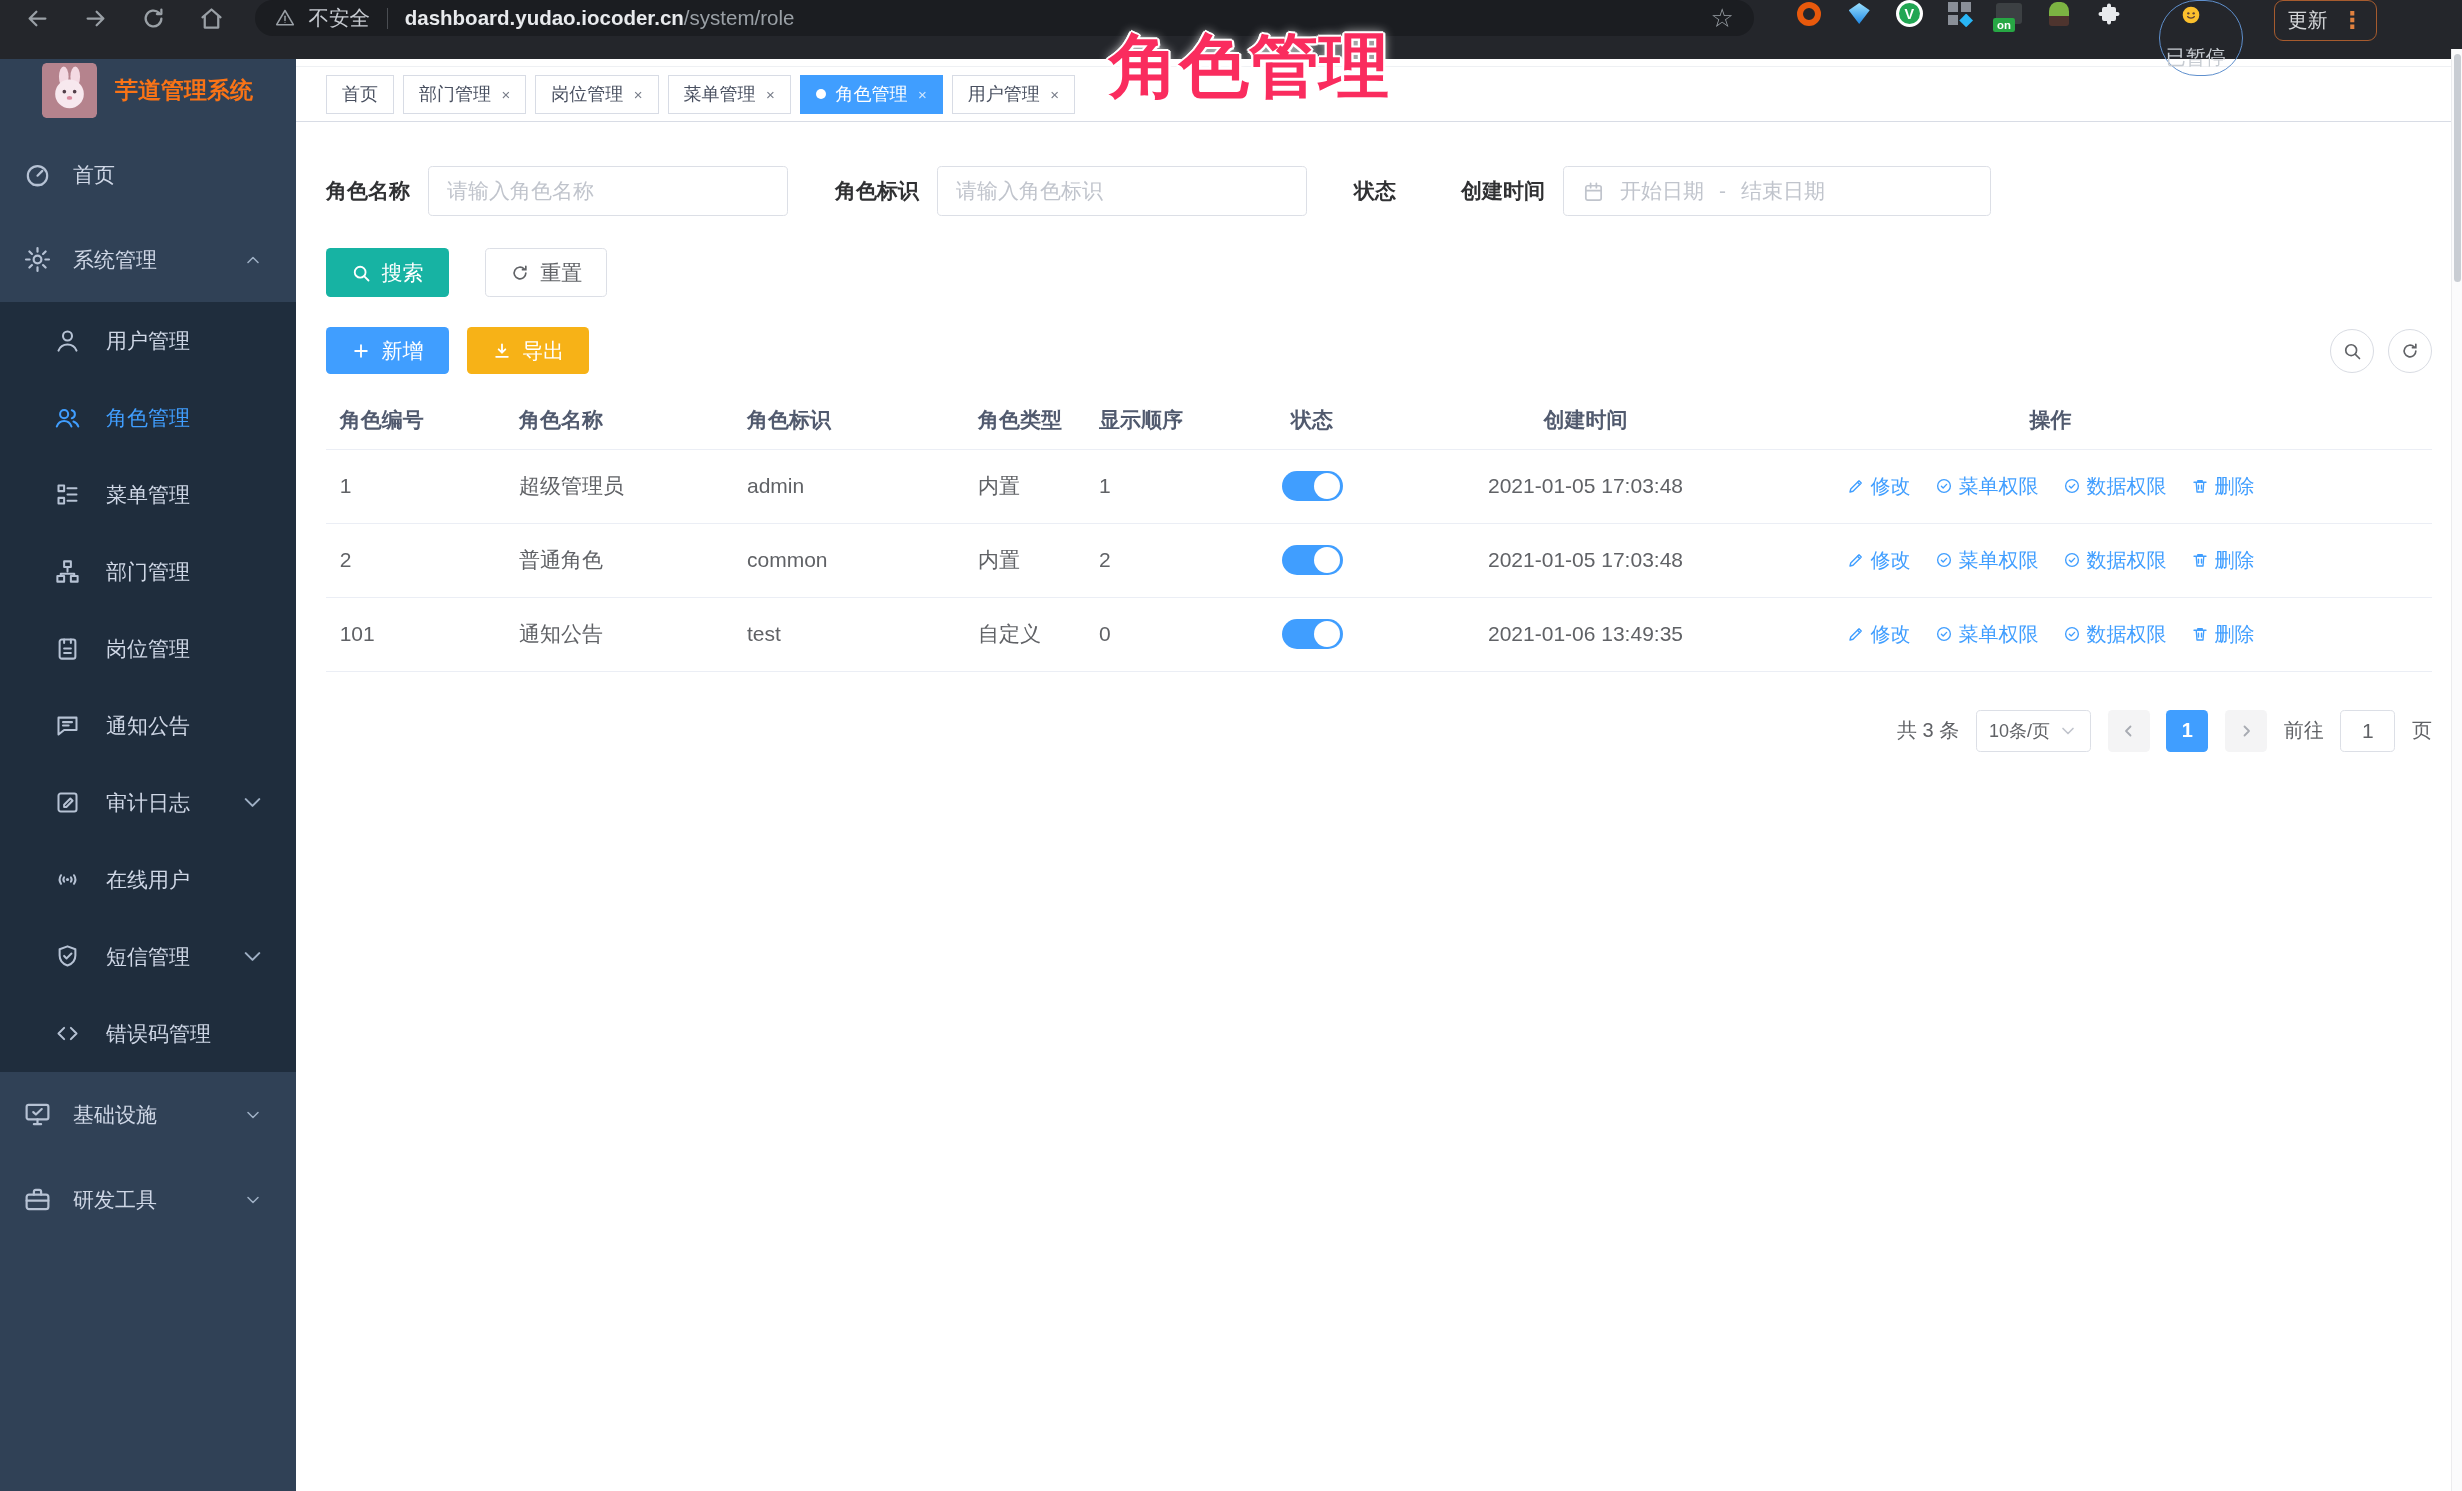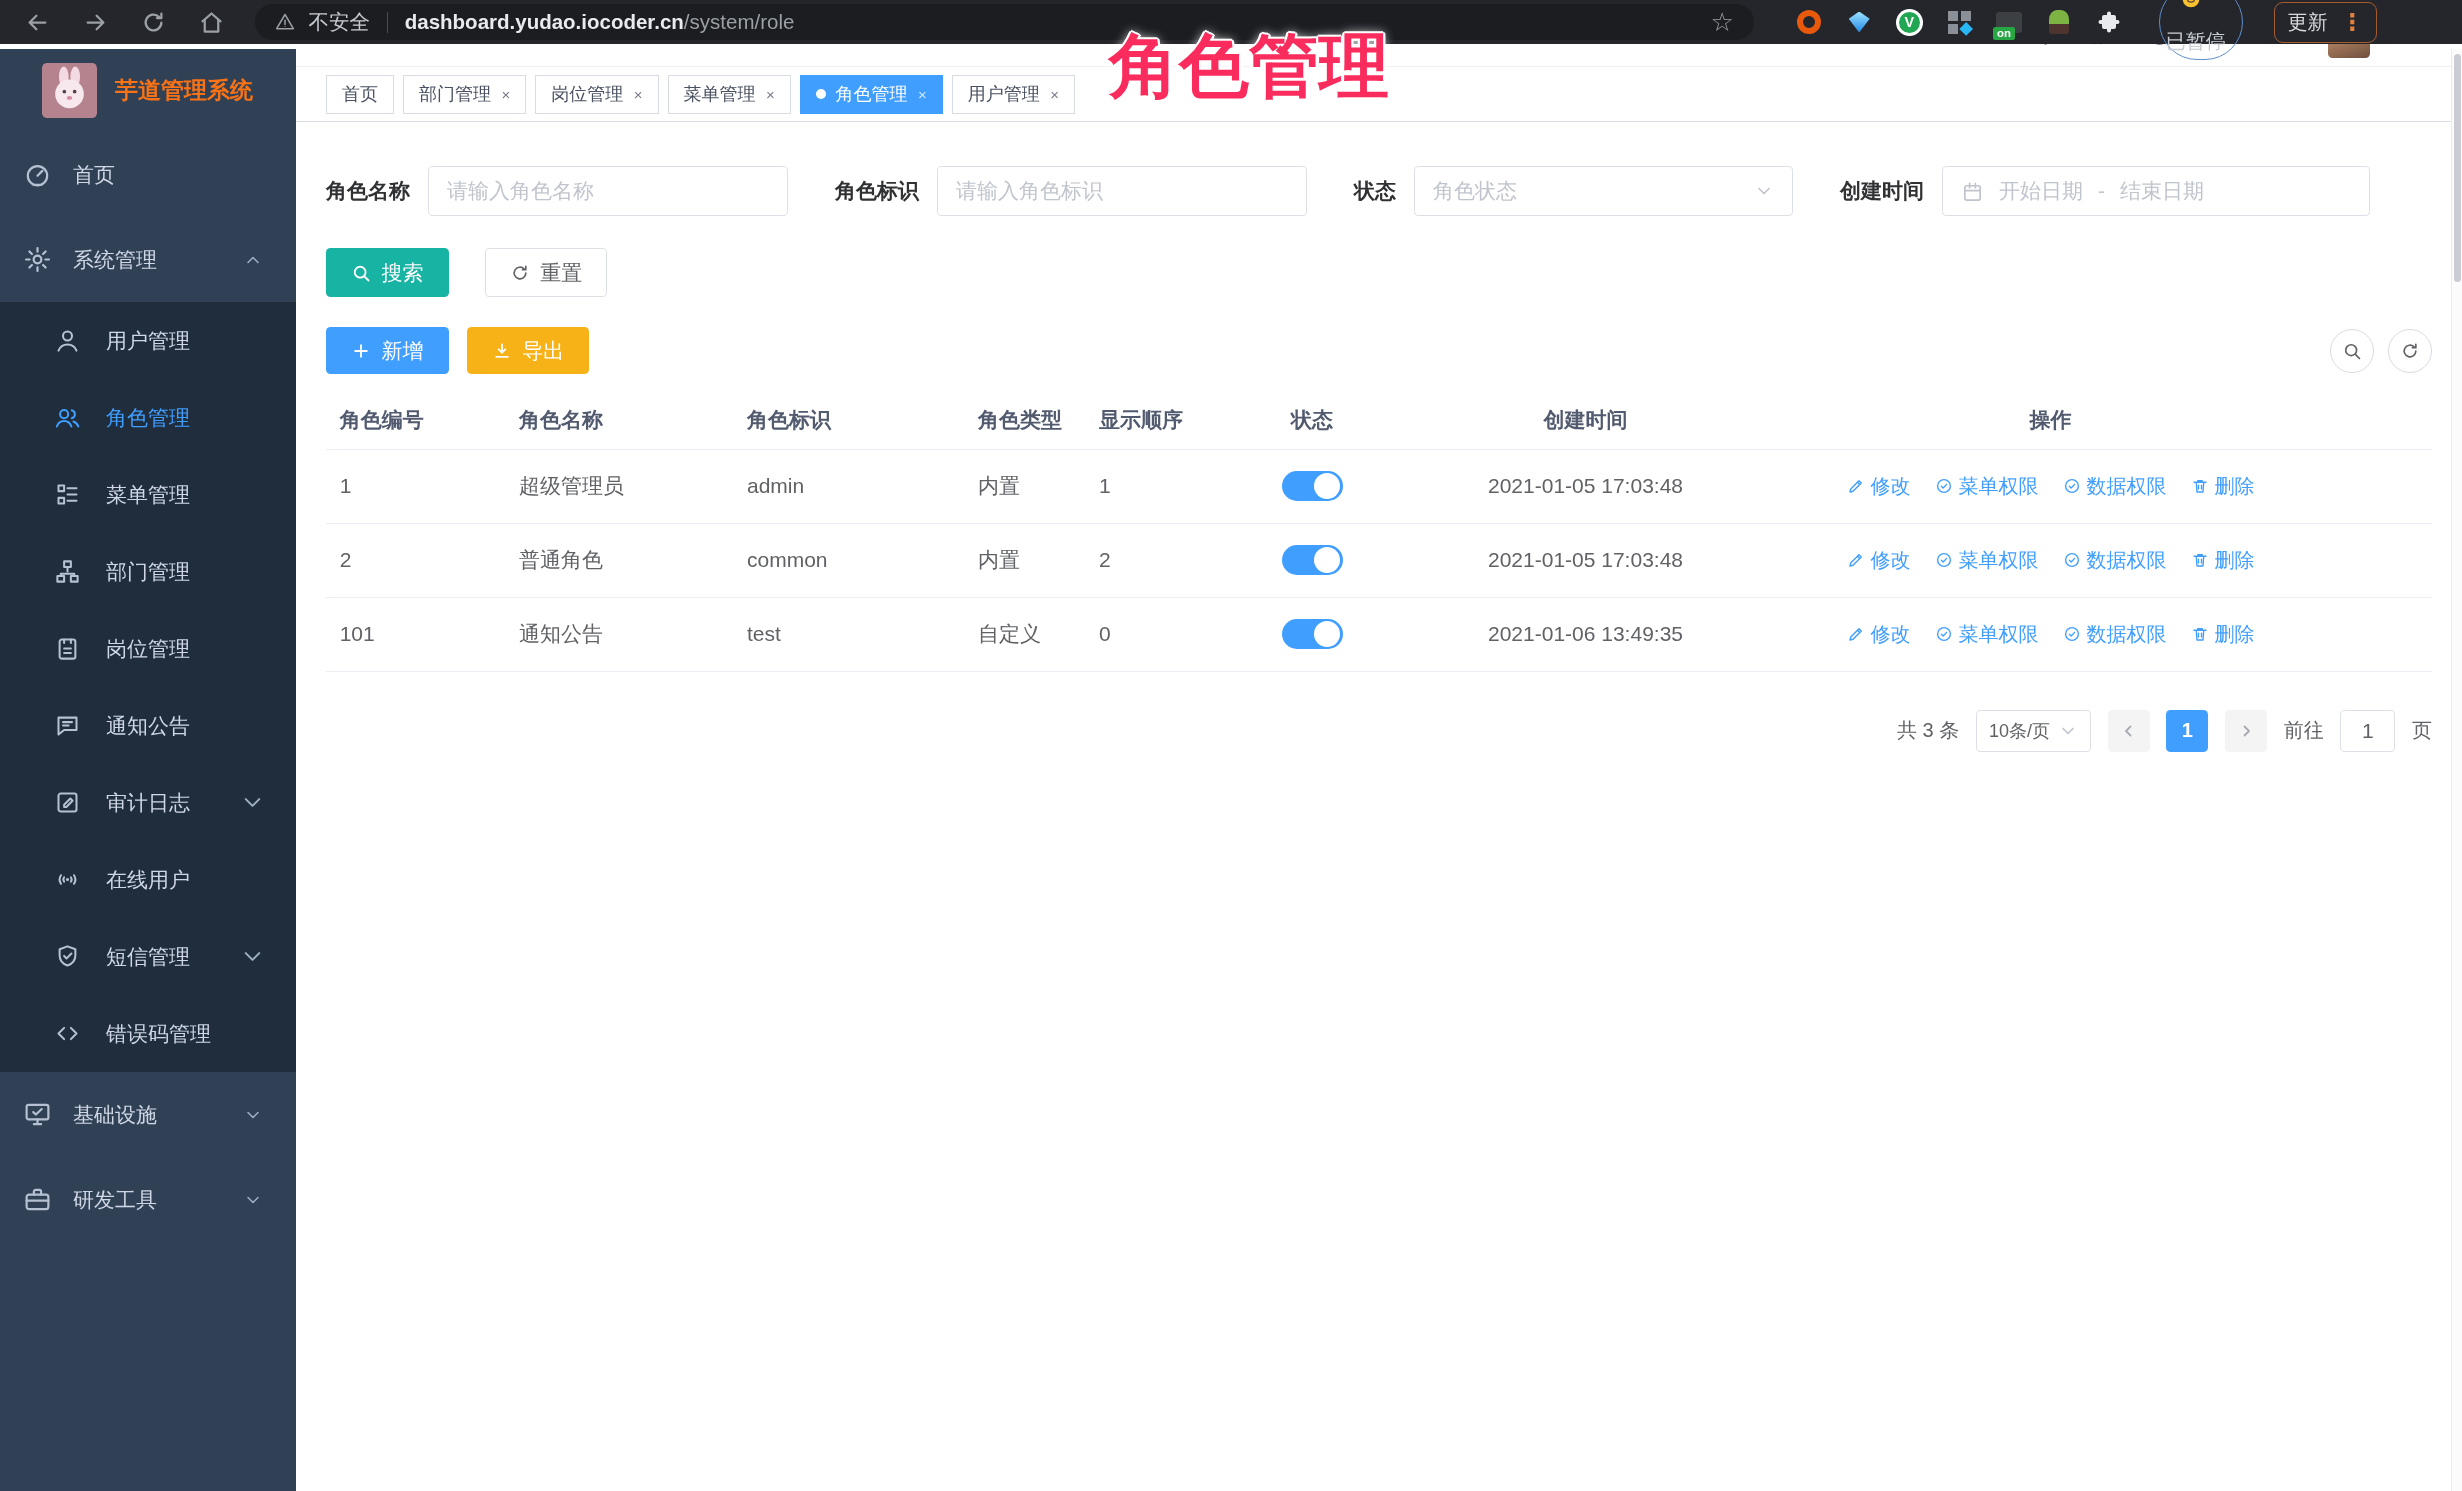--- a/index.html
+++ b/index.html
@@ -2,22 +2,22 @@
 <html style="font-size:12px"><head>
 <meta charset="utf-8">
 <style>
   * { margin:0; padding:0; box-sizing:border-box; }
   html,body { width:2462px; height:1492px; }
   body { font-family:"Liberation Sans","DejaVu Sans",sans-serif; background:#fff; position:relative; overflow:hidden; }
   .icn { display:inline-flex; }
   .icn svg { width:1em; height:1em; display:block; }
 
   
-  .browser { position:absolute; left:0; top:0; width:100%; height:44px; background:#24262b;
-             display:flex; align-items:center; padding:0 16.7px; gap:16px; z-index:5; }
+  .browser { position:absolute; left:0; top:0; width:100%; height:59px; background:#24262b;
+             display:flex; align-items:flex-start; padding:0 16.7px; gap:16px; z-index:5; }
   .nav-ic { color:#9aa0a6; font-size:27px; width:42px; height:36px; display:flex; align-items:center; justify-content:center; }
   .omnibox { width:1499px; height:36px; background:#1b1d21; border-radius:20px; display:flex; align-items:center;
              padding:0 20px; gap:13.7px; color:#c7cbd1; font-size:20.5px; margin-left:6px; }
   .omnibox .warn { font-size:20px; color:#9aa0a6; }
   .omnibox .divider { width:1.5px; height:21px; background:#4a4d52; margin:0 3px; }
   .url .host { color:#e8eaed; font-weight:bold; }
   .url .path { color:#9aa0a6; }
   .omni-star { margin-left:auto; color:#9aa0a6; font-size:26px; }
   .ext-row { display:flex; align-items:center; gap:23px; margin-left:26px; }
   .ext { width:27px; height:27px; display:flex; align-items:center; justify-content:center; position:relative; }
@@ -474,28 +474,20 @@
   <div class="content">
 
     <div class="filters">
       <span class="f-label">角色名称</span>
       <input class="box" style="width: 360px;" placeholder="请输入角色名称">
       <span class="gap"></span>
       <span class="f-label">角色标识</span>
       <input class="box" style="width: 370px;" placeholder="请输入角色标识">
       <span class="gap"></span>
       <span class="f-label">状态</span>
-      <div class="box sel" style="width:379px">
-        <span>角色状态</span>
-        <span class="chev icn">
-            <svg viewBox="0 0 24 24" fill="none" stroke="currentColor" stroke-width="2" stroke-linecap="round" stroke-linejoin="round">
-              <path d="M6 9l6 6 6-6"></path>
-            </svg>
-          </span>
-      </div>
       <span class="gap"></span>
       <span class="f-label">创建时间</span>
       <div class="box daterange" style="width:428px">
         <span class="cal icn">
             <svg viewBox="0 0 24 24" fill="none" stroke="currentColor" stroke-width="1.8" stroke-linecap="round">
               <rect x="4" y="6" width="16" height="15" rx="2"></rect>
               <path d="M4 11h16M9 3.5V8M15 3.5V8"></path>
             </svg>
           </span>
         <span>开始日期</span>

